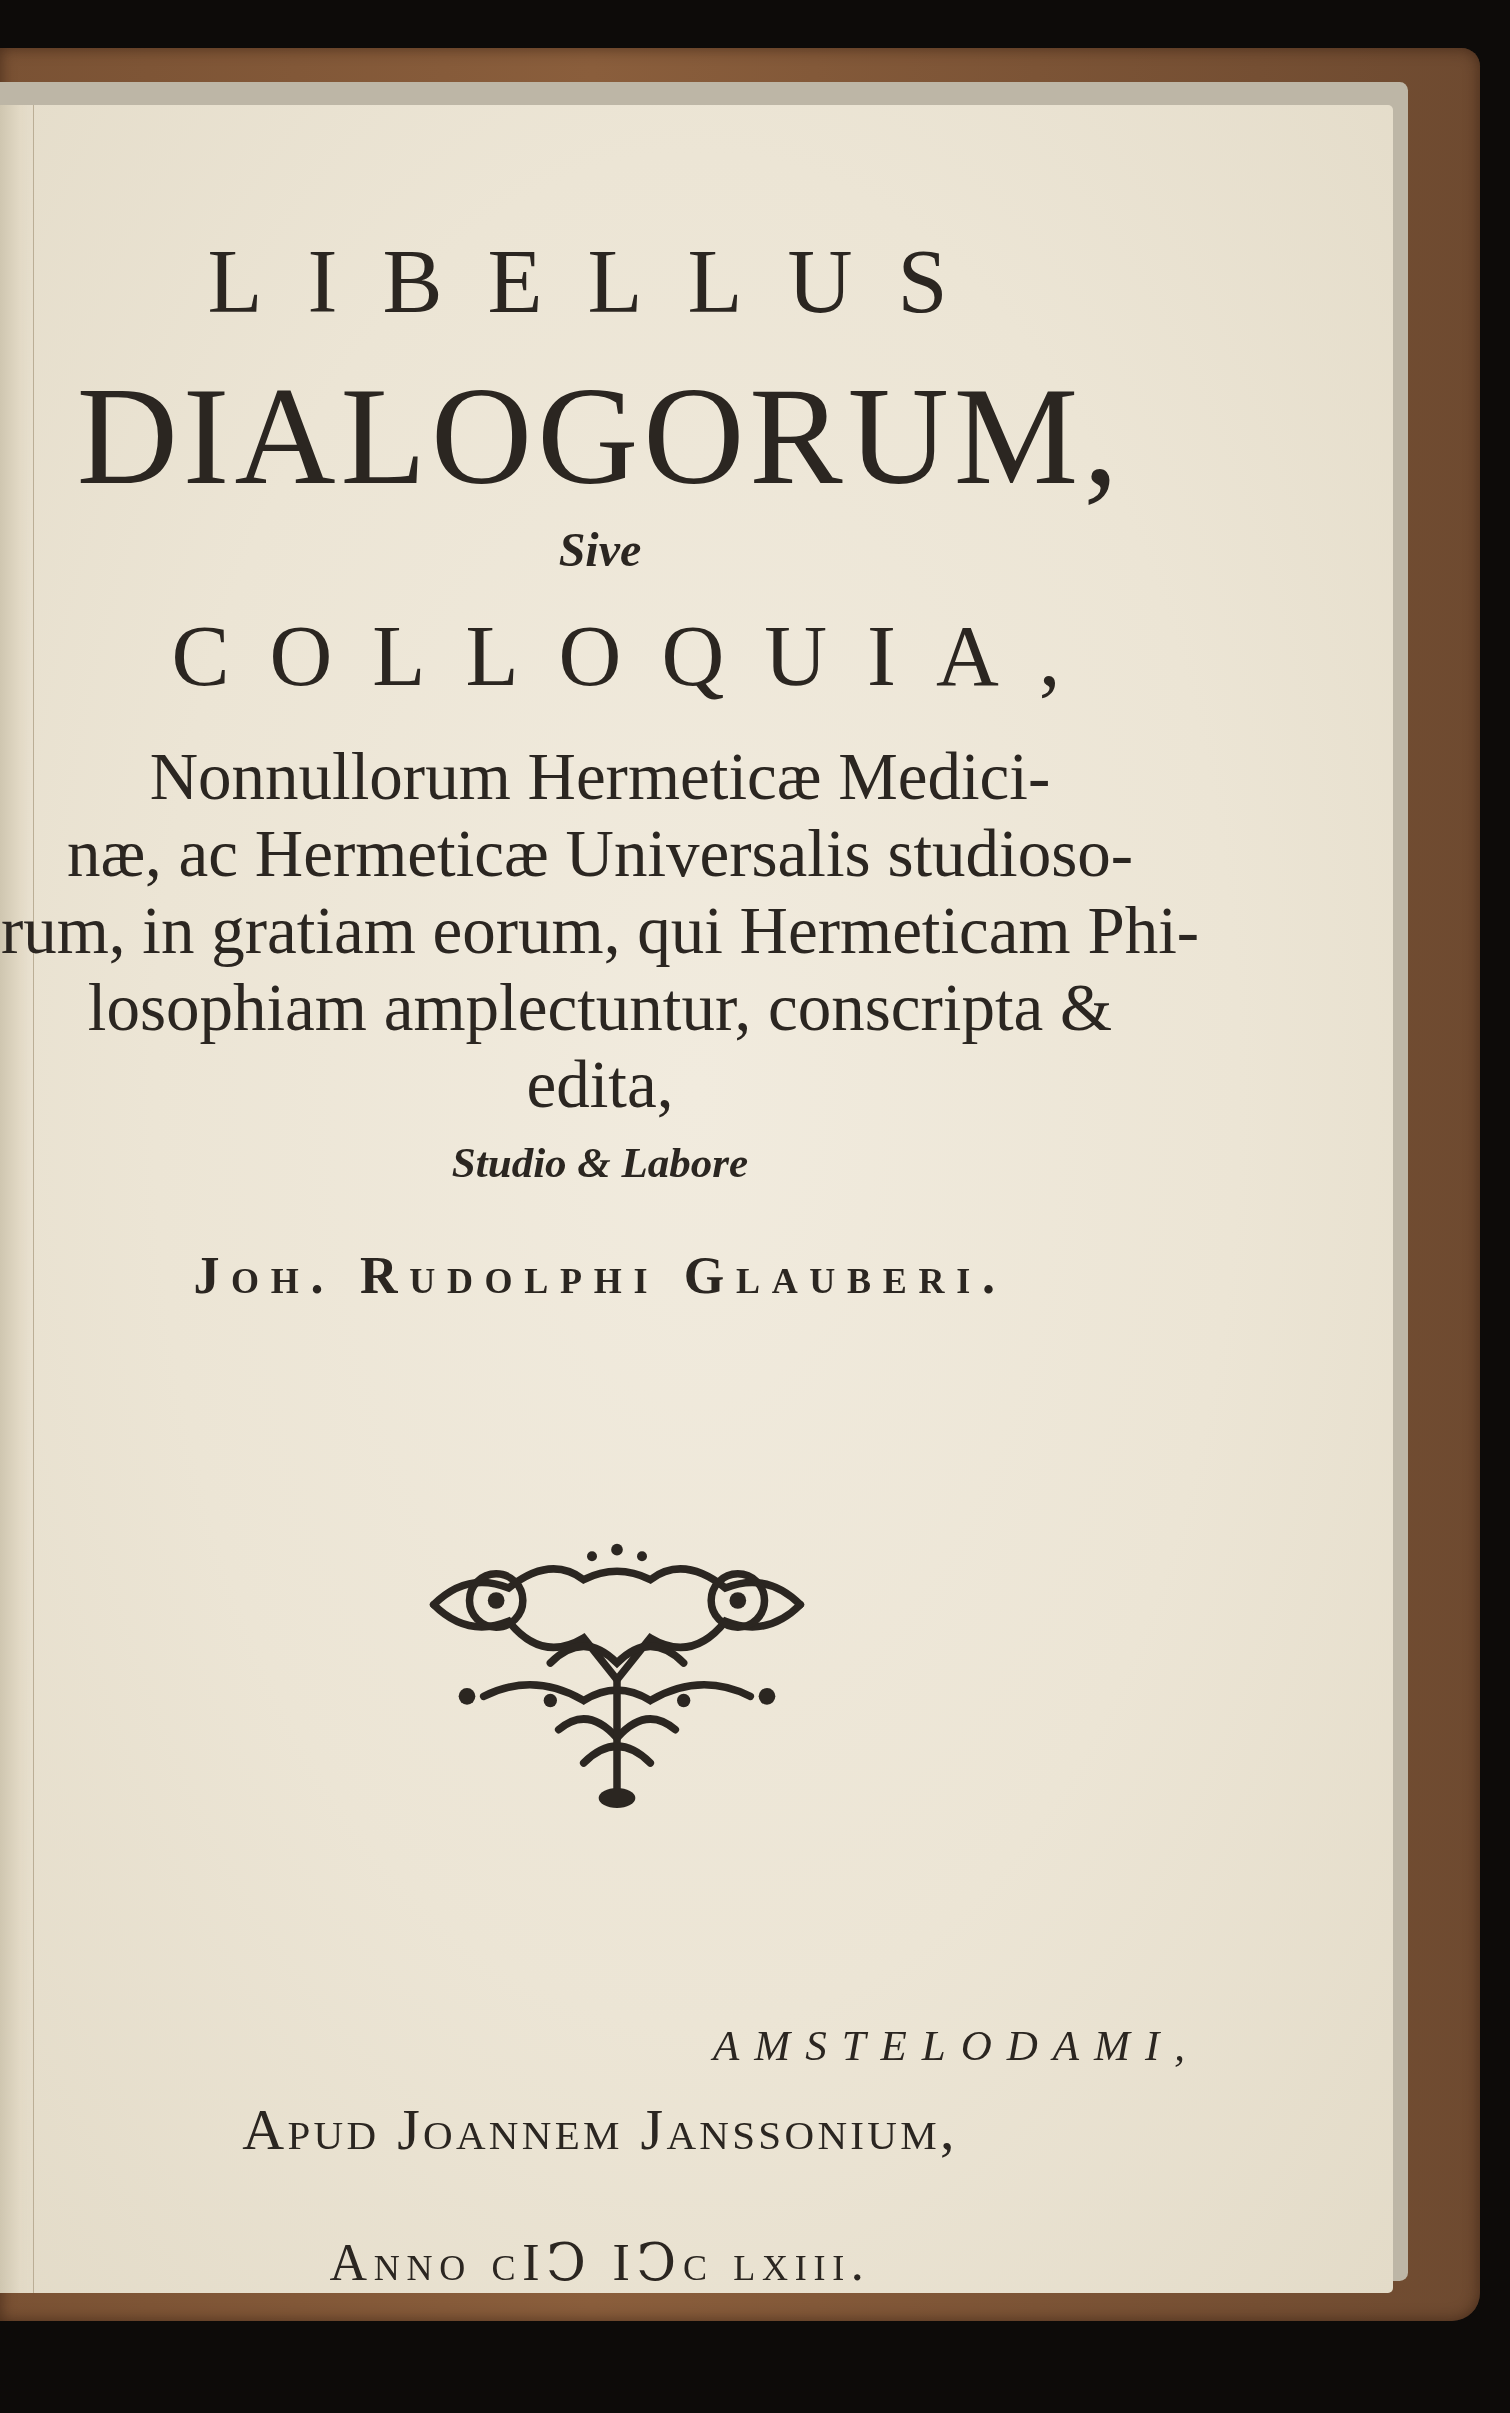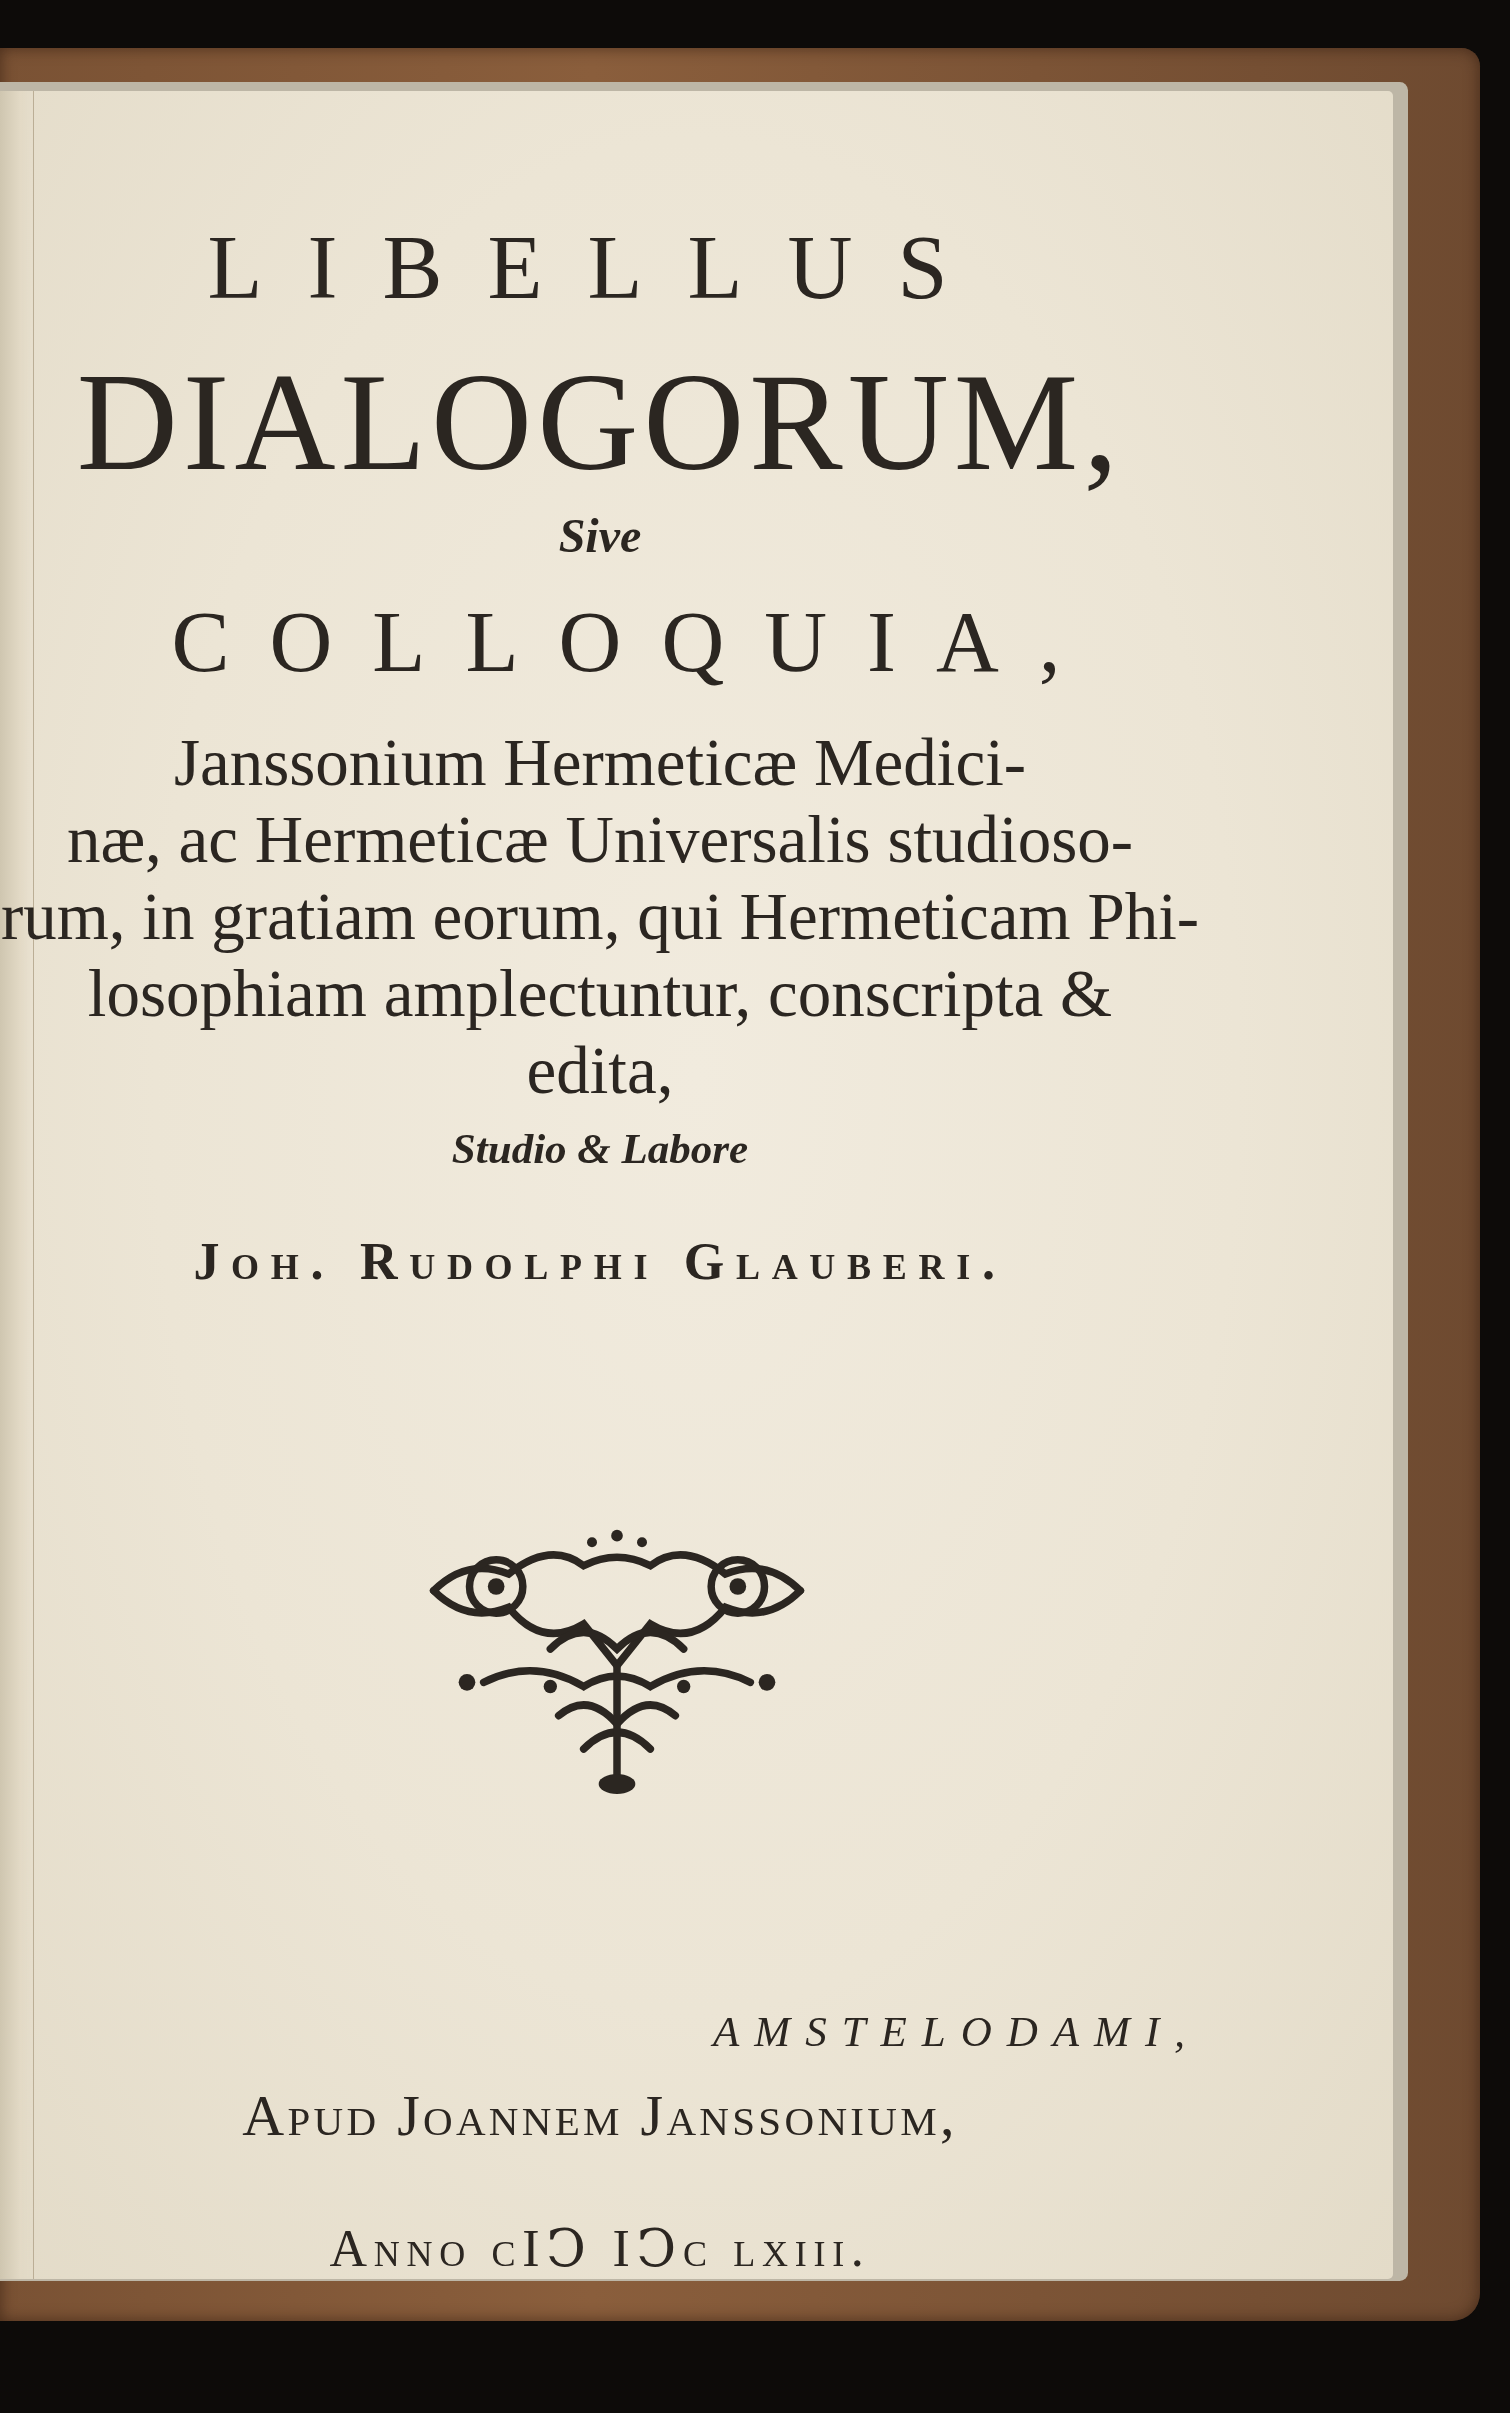--- a/index.html
+++ b/index.html
@@ -17,21 +17,21 @@
       box-shadow: inset 0 0 15px rgba(40,20,10,.6);
     }
     .page-edge {
       position: absolute;
       left: 0; top: 82px; width: 1408px; height: 2199px;
       background: #bdb6a6;
       border-radius: 0 8.3px 8.3px 0;
     }
     .page {
       position: absolute;
-      left: 0; top: 91px; width: 1393px; height: 2188px;
+      left: 0; top: 105px; width: 1393px; height: 2188px;
       background: radial-gradient(ellipse at 50% 45%, #f1ebde 0%, #ece5d5 55%, #e3dbc8 100%);
       border-radius: 0 5px 5px 0;
     }
     .gutter {
       position: absolute; left: 0; top: 0; bottom: 0; width: 33px;
       background: linear-gradient(90deg, #cfc6b0 0%, #e2d9c5 60%, rgba(236,229,213,0) 100%);
       border-right: 0.8px solid rgba(150,130,100,.35);
     }
     .ink { color: #2b2621; text-align: center; position: absolute; left: 0; width: 1200px; }
     .l1 { top: 125px; font-size: 90px; letter-spacing: 45px; font-weight: 400; }
@@ -55,21 +55,21 @@
 
 <div class="page">
   <div class="gutter"></div>
 
   <div class="ink l1">LIBELLUS</div>
   <div class="ink l2">DIALOGORUM,</div>
   <div class="ink sive">Sive</div>
   <div class="ink coll">COLLOQUIA,</div>
 
   <div class="ink body-text">
-    <div>Janssonium Hermeticæ Medici-</div>
+    <div>Nonnullorum Hermeticæ Medici-</div>
     <div>næ, ac Hermeticæ Universalis studioso-</div>
     <div>rum, in gratiam eorum, qui Hermeticam Phi-</div>
     <div>losophiam amplectuntur, conscripta &amp;</div>
     <div>edita,</div>
   </div>
 
   <div class="ink studio">Studio &amp; Labore</div>
   <div class="ink author">Joh. Rudolphi Glauberi.</div>
 
   <svg class="ornament" viewBox="0 0 480 330">

